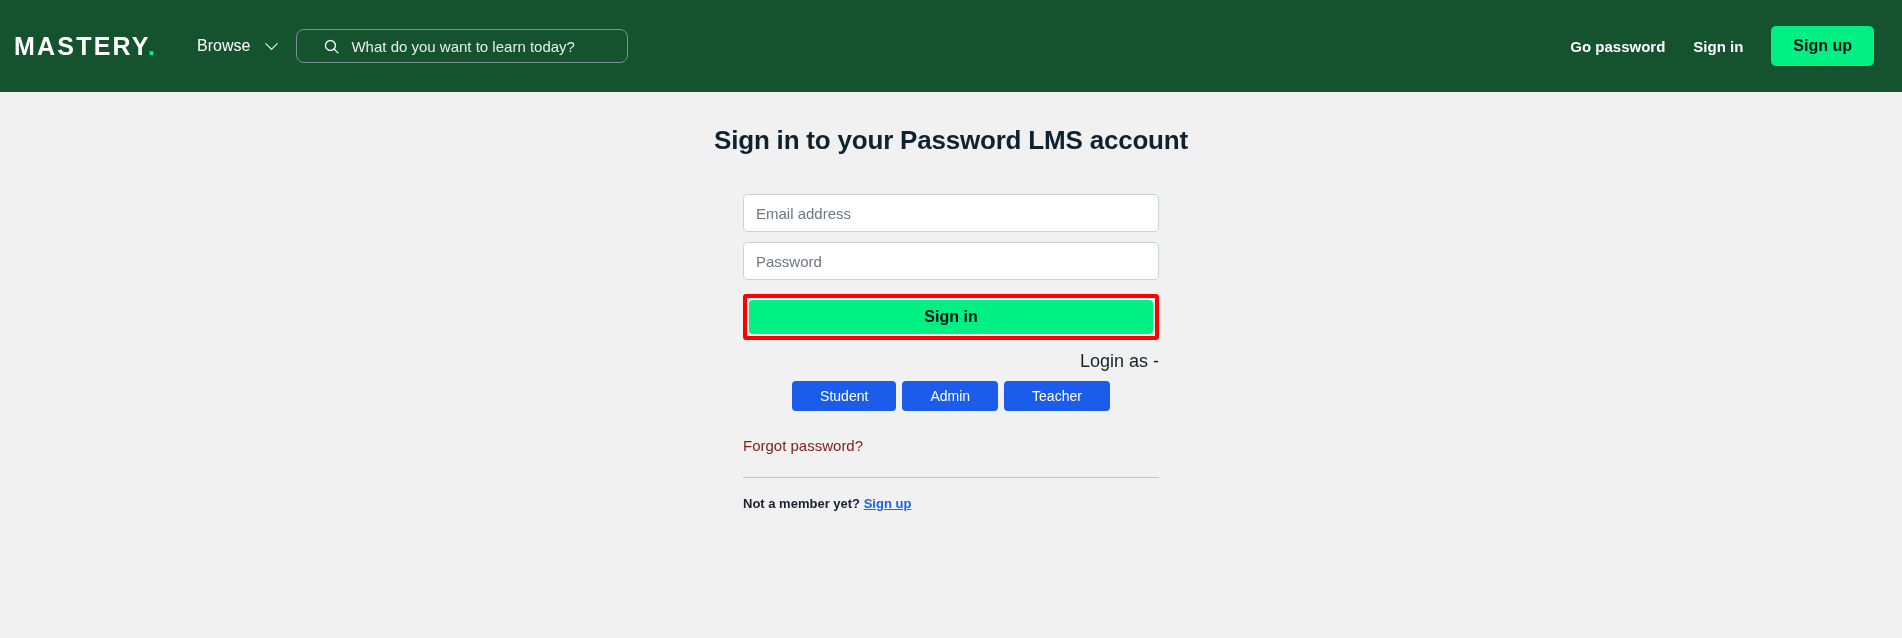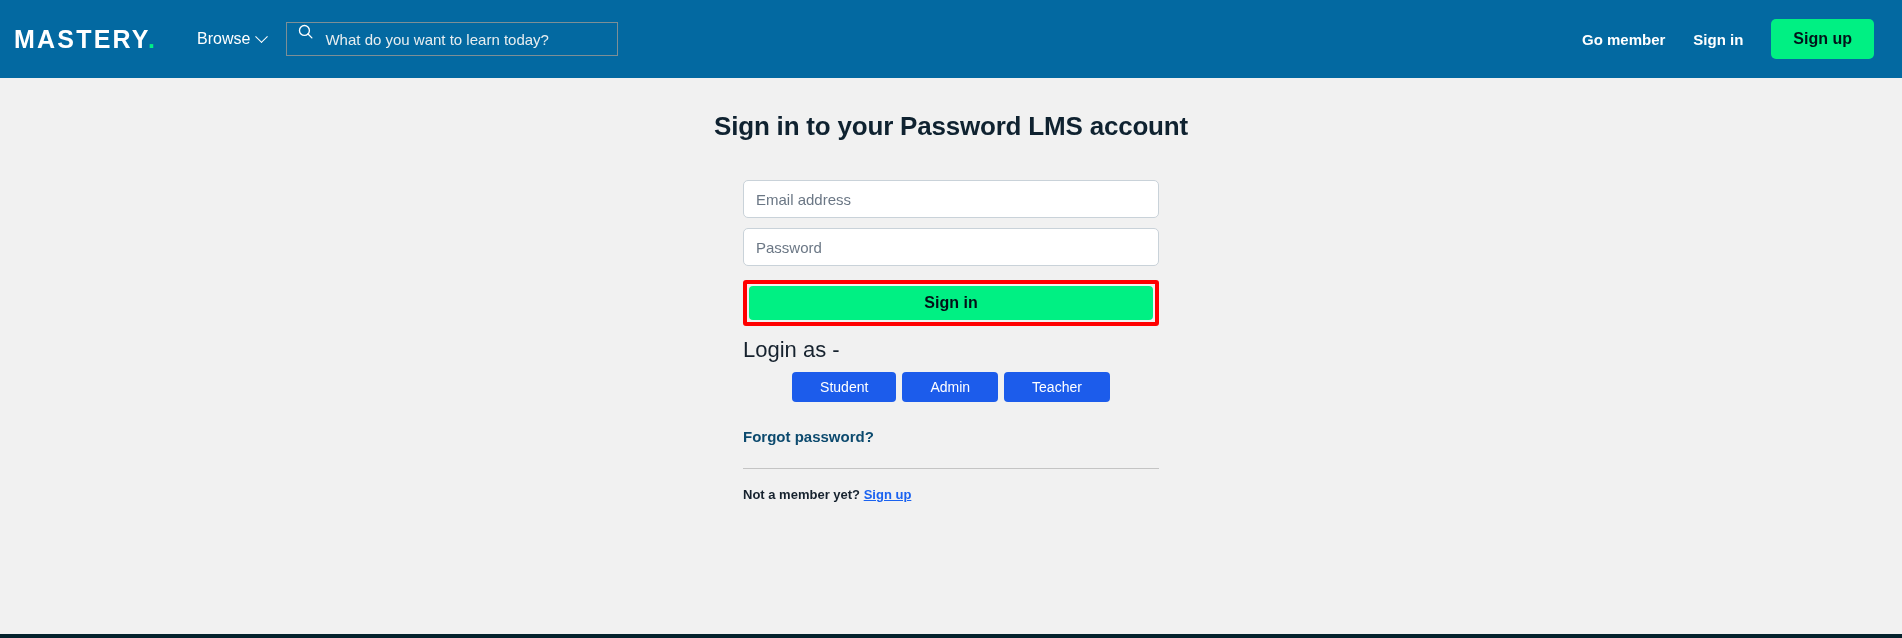--- a/index.html
+++ b/index.html
@@ -12,65 +12,66 @@
 
   body {
     font-family: "Liberation Sans", sans-serif;
     background: #f1f1f1;
     color: #0d1b2a;
     -webkit-font-smoothing: antialiased;
   }
 
   
   .header {
-    height: 78px;
-    background: #0369a1;
+    height: 92px;
+    background: #14532d;
     display: flex;
     align-items: center;
     padding: 0 28px 0 14px;
     position: relative;
   }
 
   .logo {
     font-size: 25px;
     font-weight: 700;
     letter-spacing: 2.2px;
     color: #ffffff;
     white-space: nowrap;
     line-height: 1;
     user-select: none;
   }
   .logo-dot { color: #00ef86; }
 
   .browse {
     display: flex;
     align-items: center;
-    gap: 7px;
+    gap: 17px;
     margin-left: 40px;
     color: #ffffff;
     font-size: 16px;
     white-space: nowrap;
     cursor: pointer;
   }
   .chev {
     display: inline-block;
     width: 9px; height: 9px;
     border-right: 1.6px solid #ffffff;
     border-bottom: 1.6px solid #ffffff;
     transform: rotate(45deg) translate(-2px,-2px);
   }
 
   .searchbox {
     margin-left: 20px;
     width: 332px;
     height: 34px;
     border: 1px solid #7d8f96;
-    border-radius: 0;
-    display: flex;
-    padding: 0 10px;
+    border-radius: 8px;
+    display: flex;
+    align-items: center;
+    padding: 0 26px;
     gap: 11px;
     background: transparent;
     cursor: text;
   }
   .search-icon { flex: 0 0 auto; display: block; }
   .search-input {
     flex: 1 1 auto;
     background: transparent;
     border: none;
     outline: none;
@@ -179,22 +180,22 @@
     color: #031017;
     border: none;
     border-radius: 4px;
     font-family: inherit;
     font-size: 16px;
     font-weight: 700;
     cursor: pointer;
   }
 
   .login-as {
-    text-align: left;
-    font-size: 22px;
+    text-align: right;
+    font-size: 18px;
     color: #16222e;
     margin-top: 11px;
   }
 
   .roles {
     display: flex;
     justify-content: center;
     gap: 6px;
     margin-top: 9px;
   }
@@ -206,23 +207,23 @@
     font-family: inherit;
     font-size: 14px;
     padding: 7px 28px;
     cursor: pointer;
     white-space: nowrap;
   }
 
   .forgot {
     display: inline-block;
     margin-top: 26px;
-    color: #0c4a6e;
+    color: #7f1d1d;
     font-size: 15px;
-    font-weight: 700;
+    font-weight: 400;
     text-decoration: none;
     cursor: pointer;
   }
 
   .divider {
     height: 1px;
     background: #c4c4c4;
     margin-top: 22px;
   }
 
@@ -262,21 +263,21 @@
 
   <div class="searchbox">
     <svg class="search-icon" width="17" height="17" viewBox="0 0 24 24" fill="none">
       <circle cx="10.5" cy="10.5" r="7" stroke="#ffffff" stroke-width="1.9"></circle>
       <line x1="15.6" y1="15.6" x2="21" y2="21" stroke="#ffffff" stroke-width="1.9" stroke-linecap="round"></line>
     </svg>
     <input class="search-input" type="text" placeholder="What do you want to learn today?" style="">
   </div>
 
   <div class="header-right">
-    <a class="nav-link">Go member</a>
+    <a class="nav-link">Go password</a>
     <a class="nav-link">Sign in</a>
     <button class="signup-btn">Sign up</button>
   </div>
 </div>
 
 <div class="main">
 
   <h1 class="page-title">Sign in to your Password LMS account</h1>
 
   <div class="form">

